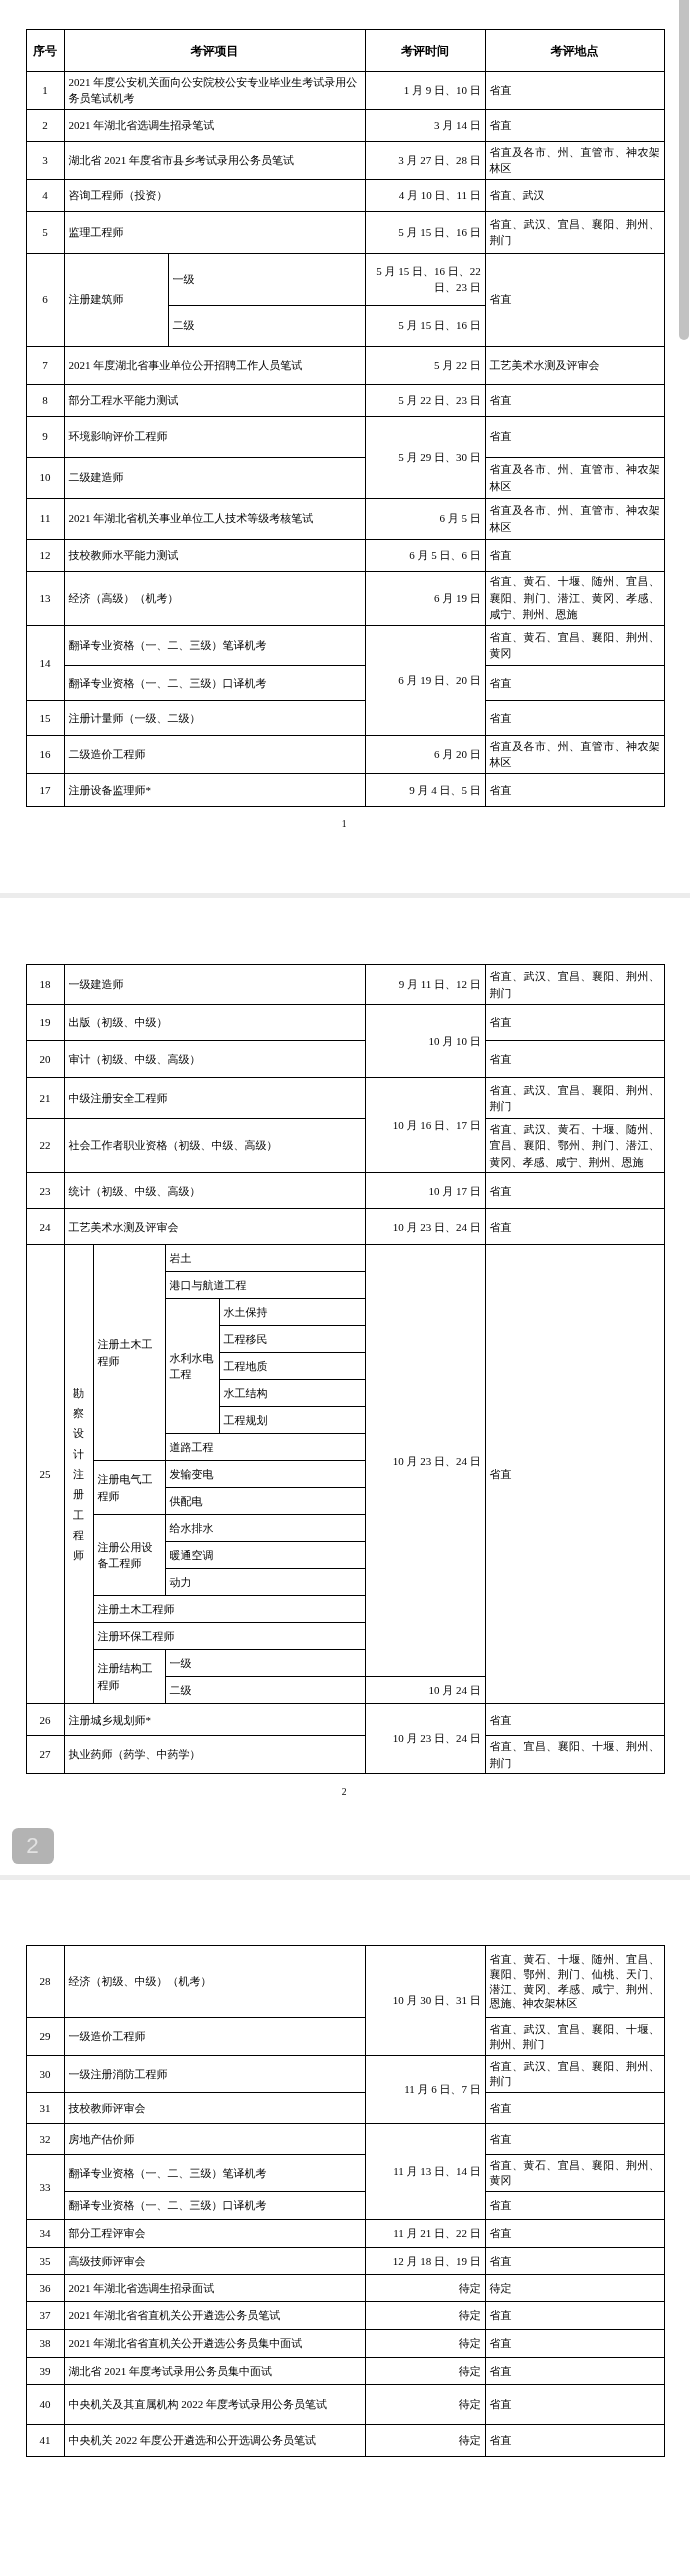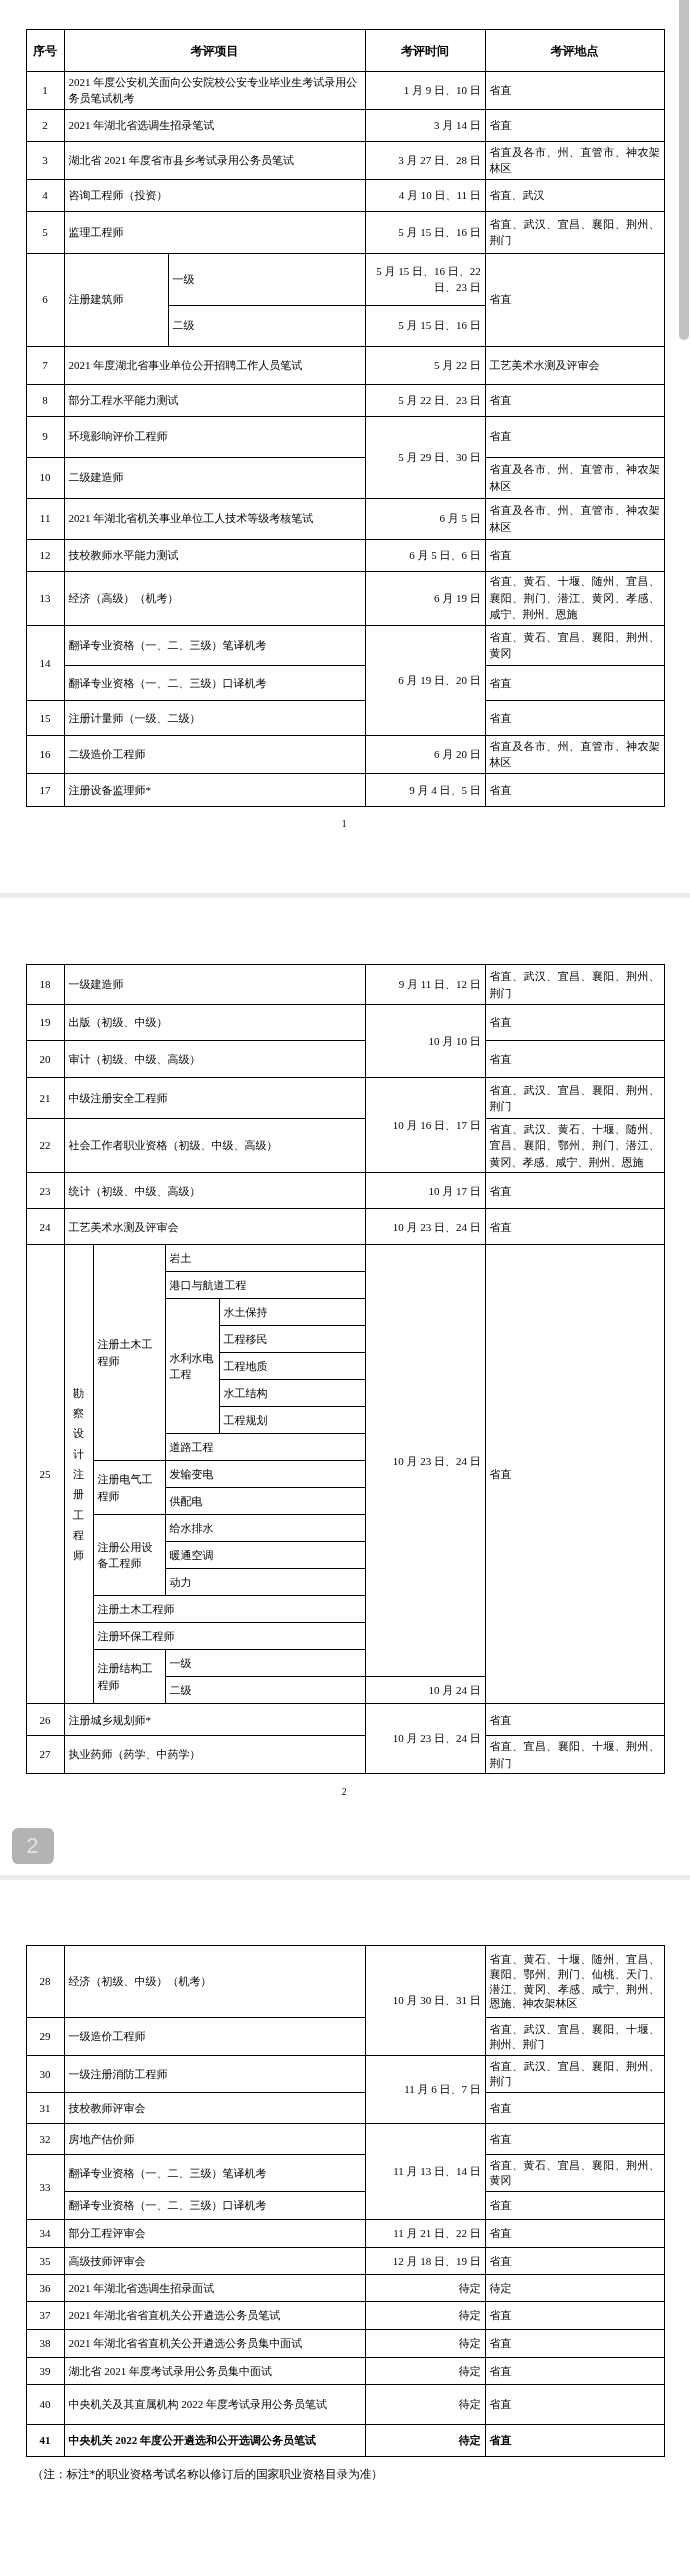--- a/index.html
+++ b/index.html
@@ -382,29 +382,28 @@
             <td class="proj">湖北省 2021 年度考试录用公务员集中面试</td>
             <td class="time">待定</td>
             <td class="loc">省直</td>
           </tr>
           <tr style="height: 40px;">
             <td class="num">40</td>
             <td class="proj">中央机关及其直属机构 2022 年度考试录用公务员笔试</td>
             <td class="time">待定</td>
             <td class="loc">省直</td>
           </tr>
-          <tr style="height: 32px; font-weight: bold;">
+          <tr style="height: 32px;">
             <td class="num">41</td>
             <td class="proj">中央机关 2022 年度公开遴选和公开选调公务员笔试</td>
             <td class="time">待定</td>
             <td class="loc">省直</td>
           </tr>
         </tbody>
       </table>
-    <div class="footnote">（注：标注*的职业资格考试名称以修订后的国家职业资格目录为准）</div>
   </div>
 
   <div id="badge">
     <span>2</span>
   </div>
 
   <div id="scroll-thumb"></div>
 
 </div>
 

